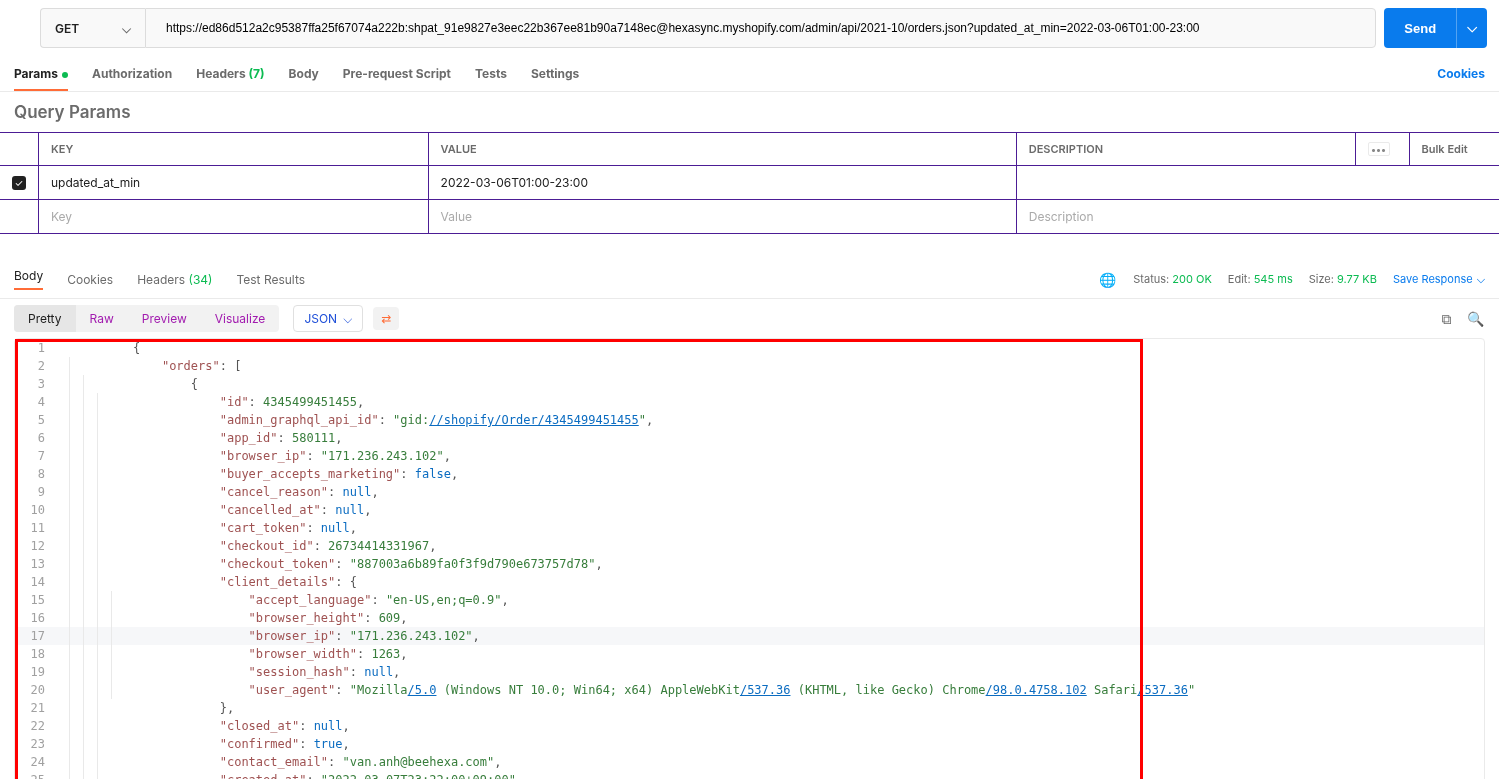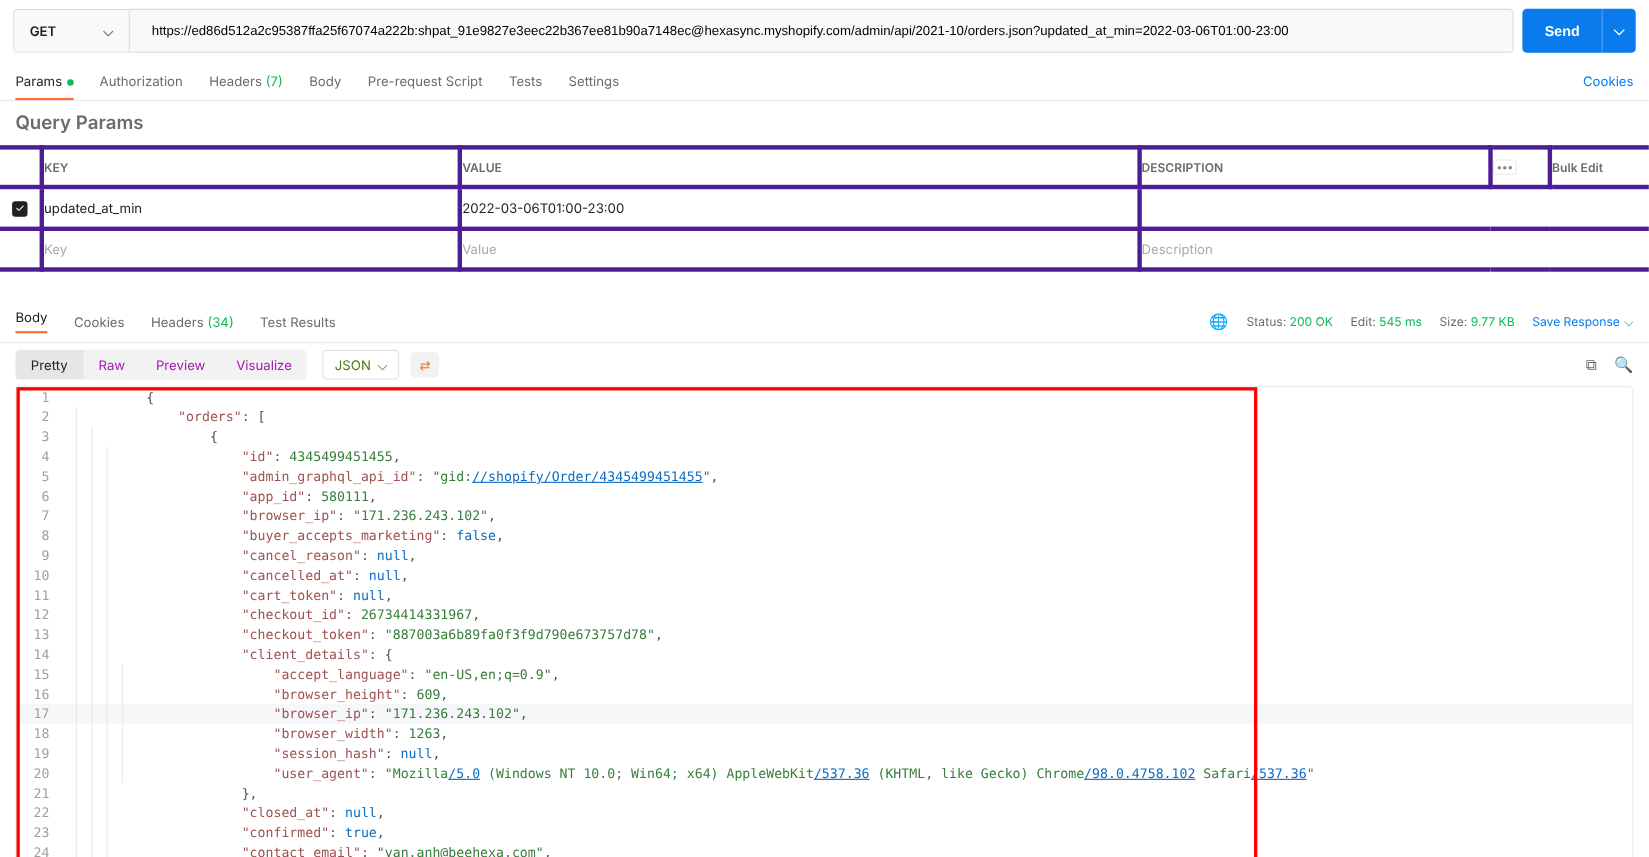--- a/index.html
+++ b/index.html
@@ -1,49 +1,49 @@
 <!DOCTYPE html>
 <html><head>
 <meta charset="utf-8">
 <style>
 * { box-sizing: border-box; margin: 0; padding: 0; }
 body { font-family: Inter, "Open Sans", -apple-system, BlinkMacSystemFont, Segoe UI, Roboto, sans-serif; font-size: 12px; color: #212121; background: #fff; }
-.request-bar { display: flex; gap: 8px; padding: 8px 12px; align-items: flex-end; }
+.request-bar { display: flex; gap: 8px; padding: 8px 12px; align-items: flex-end; margin-left: 28px; }
 .method-select { display: flex; align-items: center; border: 1px solid #dcdcdc; background: #f9f9f9; border-radius: 4px 0 0 4px; padding: 0 14px; min-width: 105px; cursor: pointer; font-weight: 600; height: 40px; border-right: none; }
 .method-select .chev { margin-left: auto; color: #6b6b6b; }
 .url-input { flex: 1; border: 1px solid #dcdcdc; background: #f9f9f9; border-radius: 0 4px 4px 0; padding: 0 20px; font-size: 12px; height: 40px; outline: none; margin-left: -8px; }
 .send-btn { display: flex; align-items: center; background: #097BED; color: #fff; border: none; border-radius: 4px; font-weight: 600; font-size: 13px; height: 40px; min-width: 100px; cursor: pointer; }
 .send-btn .lbl { flex:1; text-align:center; padding: 0 20px; }
 .send-btn .chev { border-left: 1px solid rgba(255,255,255,0.3); padding: 0 10px; display: flex; align-items: center; height: 100%; }
-.req-tabs { display: flex; gap: 24px; padding: 0 14px; border-bottom: 1px solid #eaeaea; align-items: flex-start; }
+.req-tabs { display: flex; gap: 24px; padding: 0 14px; border-bottom: 1px solid #eaeaea; align-items: flex-start; font-weight: bold; }
 .req-tabs .tab { padding: 10px 0; cursor: pointer; color: #6b6b6b; }
 .req-tabs .tab.active { color: #212121; border-bottom: 2px solid #ff6c37; padding-bottom: 8px; }
 .badge-dot { display:inline-block; width:6px; height:6px; background:#0cbb52; border-radius:50%; margin-left:4px; vertical-align: middle; }
 .count { color:#0cbb52; }
 .cookies-link { margin-left:auto; color:#097BED; cursor:pointer; padding: 10px 0; }
 .section-title { padding: 10px 14px; font-weight:600; color:#6b6b6b; font-size:17px; }
 .params-table { width: 100%; border-collapse: collapse; }
-.params-table th, .params-table td { border: 4px solid #4c1d95; text-align: left; padding: 9px 0; font-size: 12px; }
+.params-table th, .params-table td { border: 1px solid #4c1d95; text-align: left; padding: 9px 12px; font-size: 12px; }
 .params-table th { color:#6b6b6b; font-weight:600; font-size:11px; }
 .params-table th.first, .params-table td.first { width: 38px; text-align:center; border-left:none; }
 .params-table td.last, .params-table th.last { border-right: none; }
 .checkbox { width:14px; height:14px; background:#212121; color:#fff; border-radius:3px; display:inline-flex; align-items:center; justify-content:center; font-size:10px; }
 .placeholder { color: #aaa; }
 .bulk-edit { font-weight:600; cursor:pointer;border-radius:11px; }
 .resp-bar { display:flex; gap:24px; padding: 8px 14px; align-items:center; border-bottom:1px solid #eaeaea; margin-top: 26px; }
 .resp-bar .tab { color:#6b6b6b; cursor:pointer; }
 .resp-bar .tab.active { color:#212121; border-bottom:2px solid #ff6c37; padding-bottom:5px;}
 .resp-meta { margin-left:auto; display:flex; gap:16px; align-items:center; color:#6b6b6b; font-size:11px;}
 .resp-meta .val { color:#0cbb52; }
 .save-resp { color:#097BED; cursor:pointer; display:flex; align-items:flex-start; gap:4px; }
 .viewer-bar { display:flex; align-items:center; gap:4px; padding: 6px 14px; border-bottom: none; }
 .viewer-bar .segs { display:flex; background:#f2f2f2; border-radius:4px; overflow:hidden; }
 .viewer-bar .seg { padding: 6px 14px; color:#a21caf; cursor:pointer; }
 .viewer-bar .seg.active { background:#e6e6e6; color:#212121; }
-.json-select { margin-left: 10px; border:1px solid #e0e0e0; background:#fff; padding: 5px 10px; border-radius:4px; display:flex; align-items:center; gap:6px; color:#4d7c0f; cursor:pointer; }
+.json-select { margin-left: 10px; border:1px solid #e0e0e0; background:#fff; padding: 5px 10px; border-radius:4px; display:flex; align-items:center; gap:6px; color:#1d4ed8; cursor:pointer; }
 .wrap-btn { margin-left:6px; padding:4px 8px; color:#ff6c37; cursor:pointer; background:#f2f2f2; border-radius:4px; }
 .viewer-tools { margin-left:auto; display:flex; gap:16px; color:#6b6b6b; font-size:14px;}
 .code-area { border:1px solid #eaeaea; margin: 0 14px 14px 14px; border-radius:4px; font-family: Consolas, Monaco, monospace; font-size:12px; position:relative; }
 .red-box { position:absolute; top:0; left:0; width:1128px; height:100%; border:3px solid red; pointer-events:none; z-index:5; }
 .code-line { display:flex; min-height:18px; line-height:18px;}
 .ln { width:44px; text-align:right; color:#a0a0a0; padding-right: 14px; user-select:none;}
 .gut { width: 74px; flex-shrink: 0; position: relative; }
 .gut span { position:absolute; top:0; height:100%; width:1px; background:#e9e9e9; }
 .gut span.g1 { left: 10px; }
 .gut span.g2 { left: 24px; }

